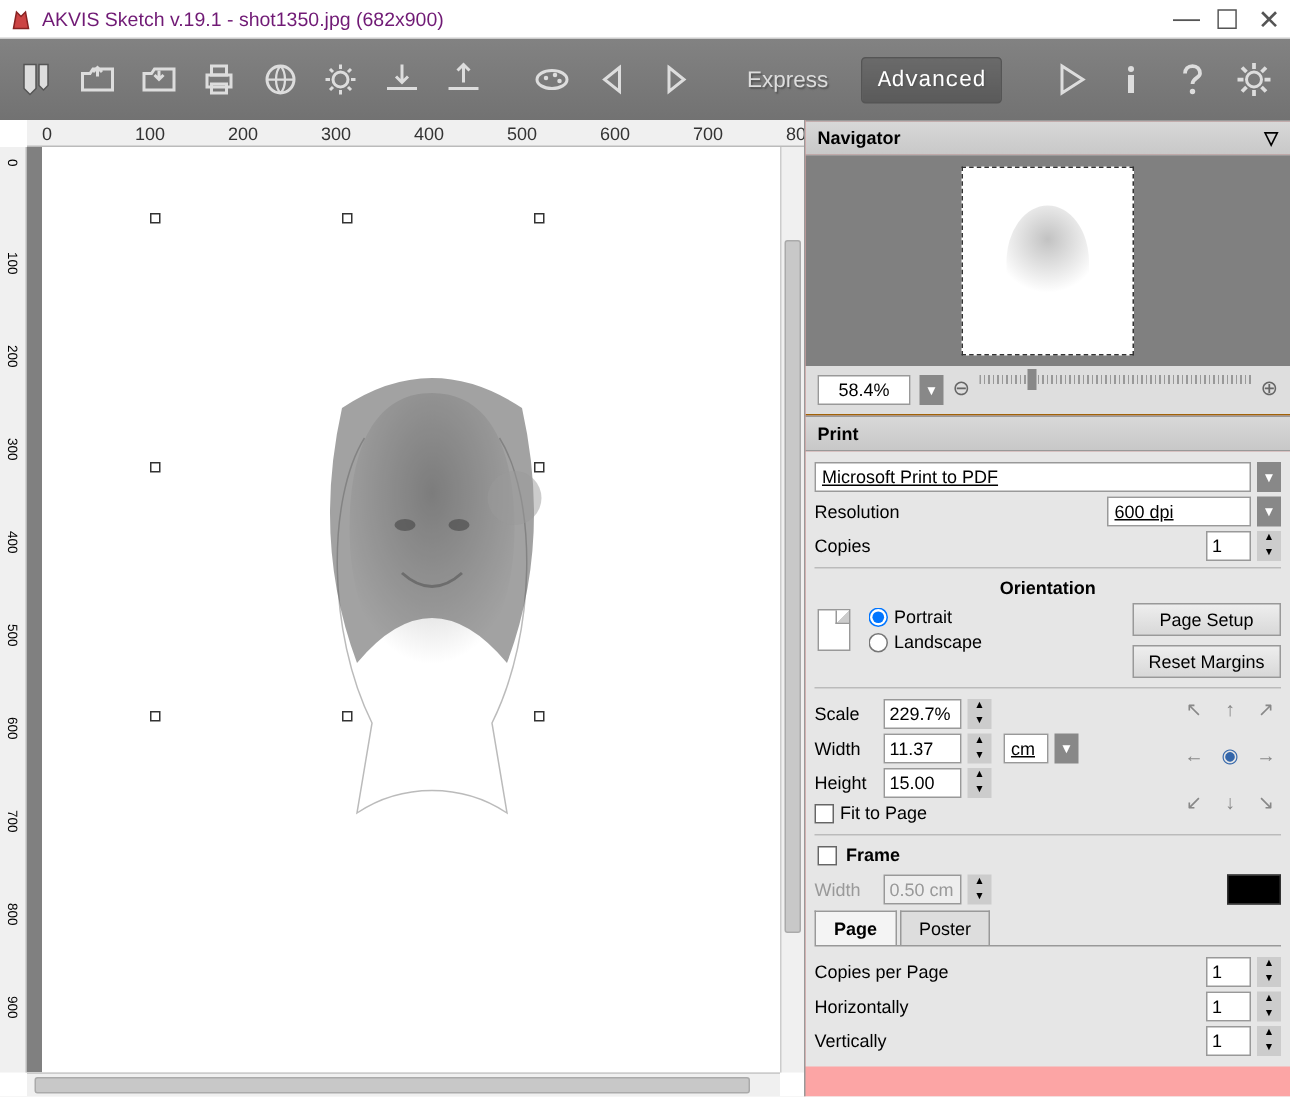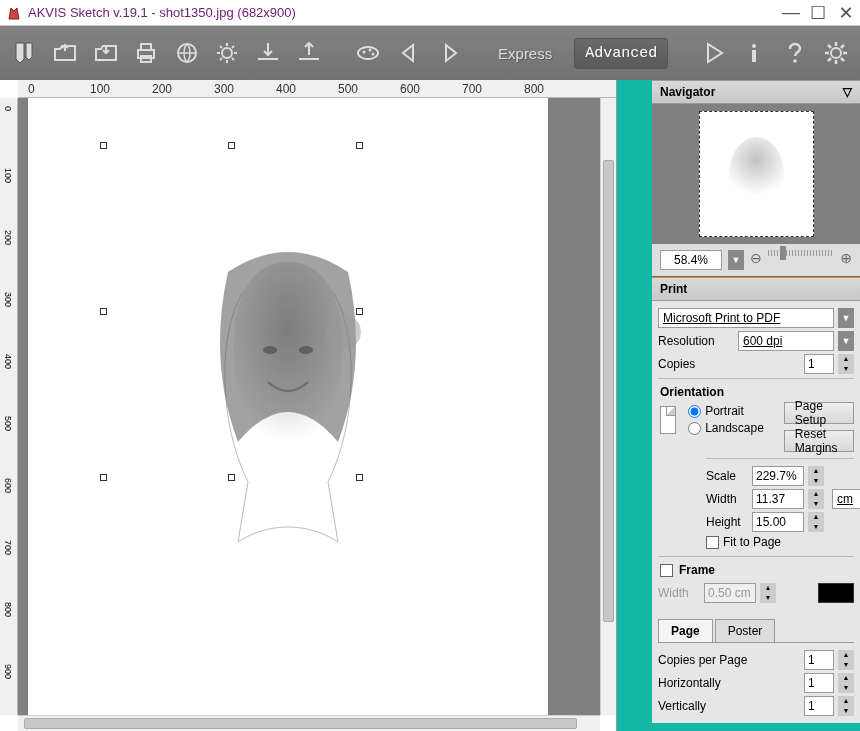--- a/index.html
+++ b/index.html
@@ -20,51 +20,51 @@
 .ruler-h .tick { position: absolute; top: 2px; }
 .ruler-v { width: 18px; background: #f0f0f0; border-right: 1px solid #bbb; position: absolute; left: 0; top: 18px; bottom: 16px; }
 .ruler-v .tick { position: absolute; left: 3px; font-size: 9px; transform-origin: left top; writing-mode: vertical-lr; }
 .canvas-viewport { position: absolute; left: 18px; top: 18px; right: 16px; bottom: 16px; background: #808080; overflow: hidden; }
 .page { position: absolute; background: #fff; }
 .crop-handle { position: absolute; width: 7px; height: 7px; border: 1px solid #333; background: #fff; }
 .scrollbar-v { position: absolute; right: 0; top: 18px; bottom: 16px; width: 16px; background: #f0f0f0; border-left: 1px solid #ccc; }
 .scrollbar-h { position: absolute; left: 18px; right: 16px; bottom: 0; height: 16px; background: #f0f0f0; border-top: 1px solid #ccc; }
 .thumb-v { position: absolute; left: 2px; right: 2px; top: 10%; height: 75%; background: #c8c8c8; border: 1px solid #aaa; border-radius: 2px; }
 .thumb-h { position: absolute; top: 2px; bottom: 2px; left: 1%; width: 95%; background: #c8c8c8; border: 1px solid #aaa; border-radius: 2px; }
-.side { width: 244px; background: #14b8a6; border-left: 1px solid #999; overflow-y: auto; padding-left: 35px; }
+.side { width: 324px; background: #fca5a5; border-left: 1px solid #999; overflow-y: auto; }
 .panel-hdr { background: linear-gradient(#d8d8d8,#c8c8c8); padding: 4px 8px; font-weight: bold; font-size: 12px; display: flex; justify-content: space-between; border-top: 1px solid #999; border-bottom: 1px solid #999; }
 .nav-preview { height: 140px; background: #808080; display: flex; align-items: center; justify-content: center; }
 .nav-page { width: 115px; height: 126px; background: #fff; border: 1px dashed #333; display: flex; align-items: center; justify-content: center; }
 .nav-sketch { width: 55px; height: 75px; background: radial-gradient(circle at 50% 30%, #999 0%, #fff 60%); border-radius: 50% 50% 40% 40%; opacity: 0.6;}
 .zoom-row { display: flex; align-items: flex-start; padding: 6px 8px; gap: 6px; background: #dedede; border-bottom: 1px solid #a16207;}
 .zoom-input { width: 62px; height: 20px; border: 1px solid #999; text-align: center; background: #fff;}
 .dd-arrow { width: 16px; height: 20px; background: #888; display: flex; align-items: center; justify-content: center; color: #fff; font-size: 9px;}
 .slider { flex: 1; height: 6px; background: repeating-linear-gradient(90deg, #999 0, #999 1px, #ddd 1px, #ddd 3px); position: relative; }
 .slider::before { content:""; position:absolute; left: 18%; top:-4px; width:6px; height:14px; background:#888; }
 .print-body { padding: 4px 6px; background: #e6e6e6; }
 .row { display: flex; align-items: center; margin: 3px 0; gap: 4px; }
 .row label { flex: 1; font-size: 12px; }
 .row label.disabled { color: #999; }
 .sel { width: 96px; height: 20px; border: 1px solid #999; background: #fff; padding: 0 4px; display: flex; align-items: center; text-decoration: underline; }
 .sel.full { flex: 1; }
 .spin { width: 16px; height: 20px; background: #ccc; display: flex; flex-direction: column; }
 .spin span { flex: 1; font-size: 7px; text-align: center; line-height: 9px;}
 .num-input { width: 52px; height: 20px; border: 1px solid #999; background: #fff; text-align: left; padding: 0 3px; }
 .num-input.disabled { background: #eee; color:#999; }
-.section-hdr { font-weight: bold; padding: 6px 2px 3px 2px; border-top: 1px solid #bbb; margin-top: 4px; }
+.section-hdr { font-weight: bold; padding: 6px 2px 3px 2px; border-top: 1px solid #bbb; margin-top: 4px; text-align: center; }
 .btn { height: 22px; background: linear-gradient(#eee,#d8d8d8); border: 1px solid #999; padding: 0 10px; font-size: 12px; display:flex; align-items:center; justify-content:center; cursor:pointer;}
 .orient-block { display: flex; gap: 10px; align-items: flex-start;}
 .orient-icon { width: 22px; height: 28px; border: 1px solid #999; background: #fff; margin: 4px 2px 0 2px; position: relative;}
 .orient-icon::before { content:""; position:absolute; right:0; top:0; width:8px; height:8px; background: linear-gradient(135deg,#fff 50%,#ccc 50%); border-left:1px solid #999; border-bottom:1px solid #999;}
 .radio-col { display: flex; flex-direction: column; gap: 3px; padding-top:2px; }
 .radio-col label { display: flex; align-items: center; gap: 4px; font-size:12px; }
 .btn-col { display: flex; flex-direction: column; gap: 6px; }
 .align-grid { display: grid; grid-template-columns: repeat(3, 20px); grid-gap: 4px; }
 .align-grid span { width: 20px; height: 18px; display: flex; align-items:center; justify-content:center; color: #888; font-size: 13px;}
-.tabs { display: flex; border-bottom: 1px solid #999; margin-top:16px;}
+.tabs { display: flex; border-bottom: 1px solid #999; margin-top:4px;}
 .tabs .tab { padding: 4px 12px; border: 1px solid #999; border-bottom: none; background: #ddd; font-size:12px; margin-right:2px;}
 .tabs .tab.active { background: #f4f4f4; font-weight: bold;}
 .color-swatch { width: 36px; height: 20px; border: 1px solid #333; }
 .swatch-black { background: #000; }
 .swatch-white { background: #fff; }
 .checkbox { width: 13px; height: 13px; border: 1px solid #666; background:#fff; display:inline-block;}
 svg.tool { width: 28px; height: 28px; }
 .sketch-img { position: absolute; left: 50%; top: 50%; transform: translate(-50%, -55%); width: 200px; height: 320px; }
 </style>
 </head>
@@ -302,21 +302,21 @@
               <span>Landscape</span>
             </label>
         </div>
         <div style="flex:1"></div>
         <div class="btn-col">
           <div class="btn">Page Setup</div>
           <div class="btn">Reset Margins</div>
         </div>
       </div>
 
-      <div style="border-top:1px solid #bbb;margin-top:6px;padding-top:4px; display:flex; gap:4px;margin-left:48px;">
+      <div style="border-top:1px solid #bbb;margin-top:6px;padding-top:4px; display:flex; gap:4px;">
         <div style="flex:1">
           <div class="row">
             <label style="flex:0 0 42px">Scale</label>
             <input class="num-input" value="229.7%" style="">
             <div class="spin">
                 <span>▲</span>
                 <span>▼</span>
               </div>
           </div>
           <div class="row">

